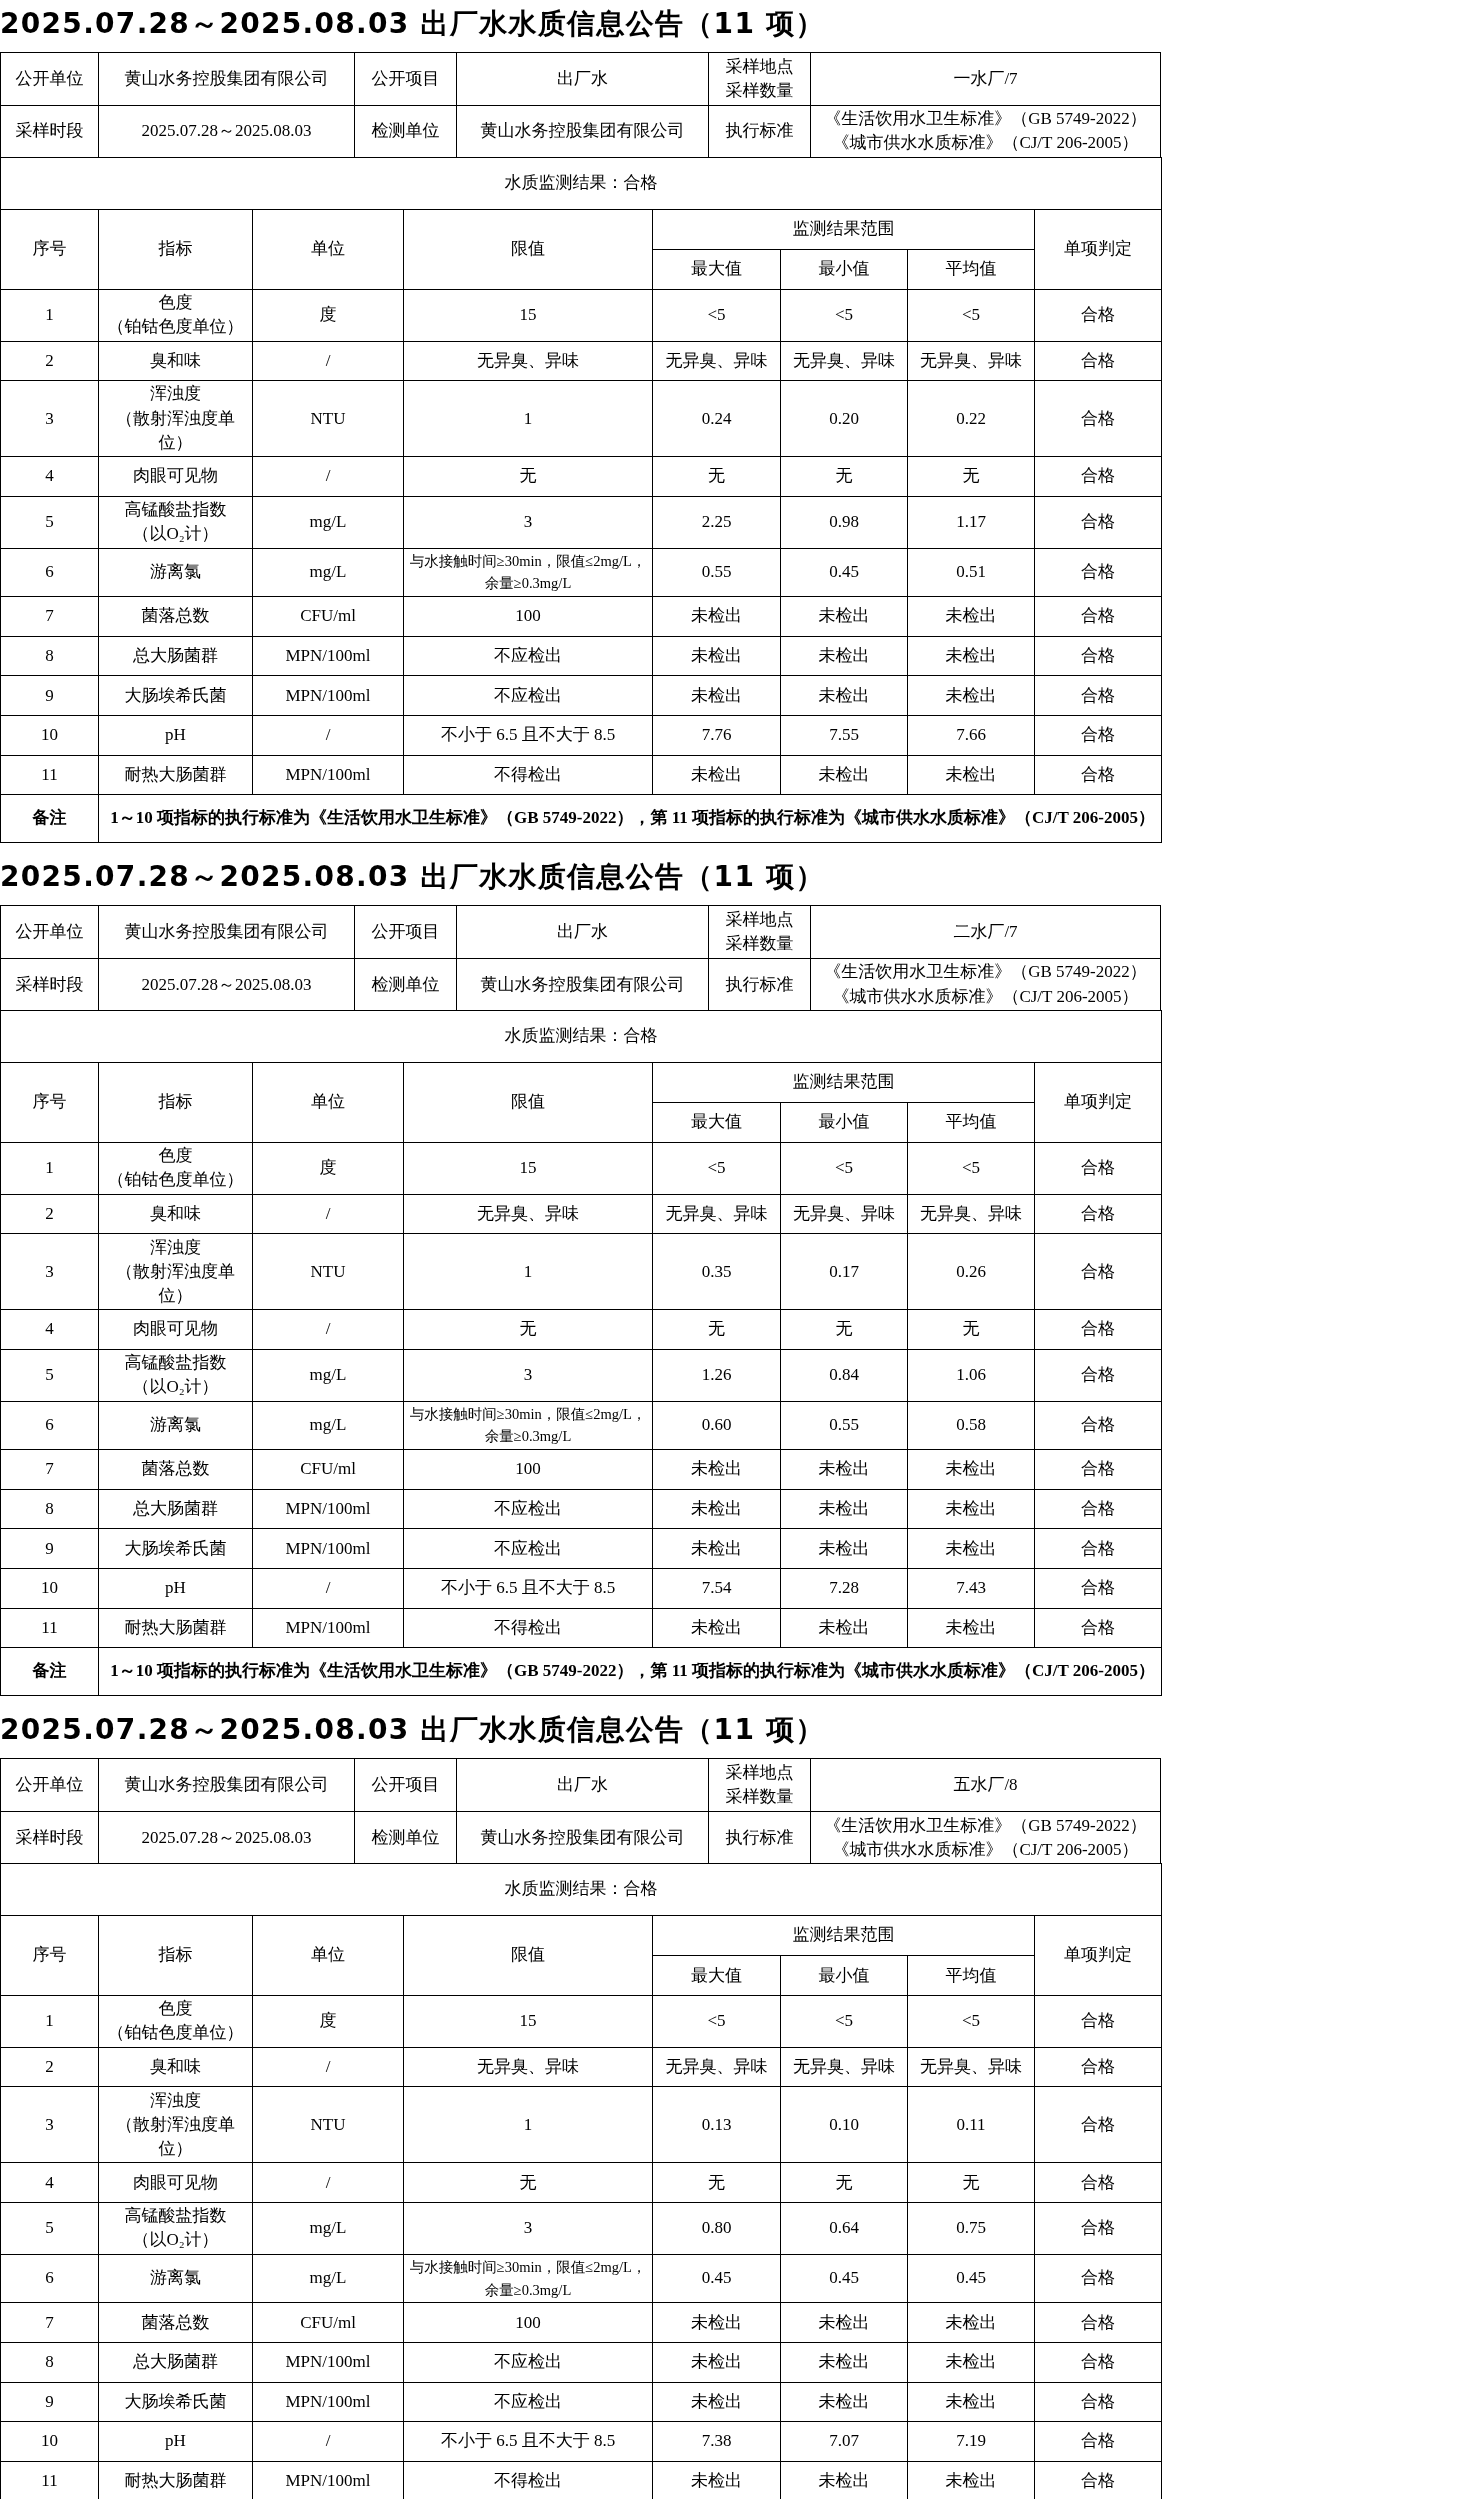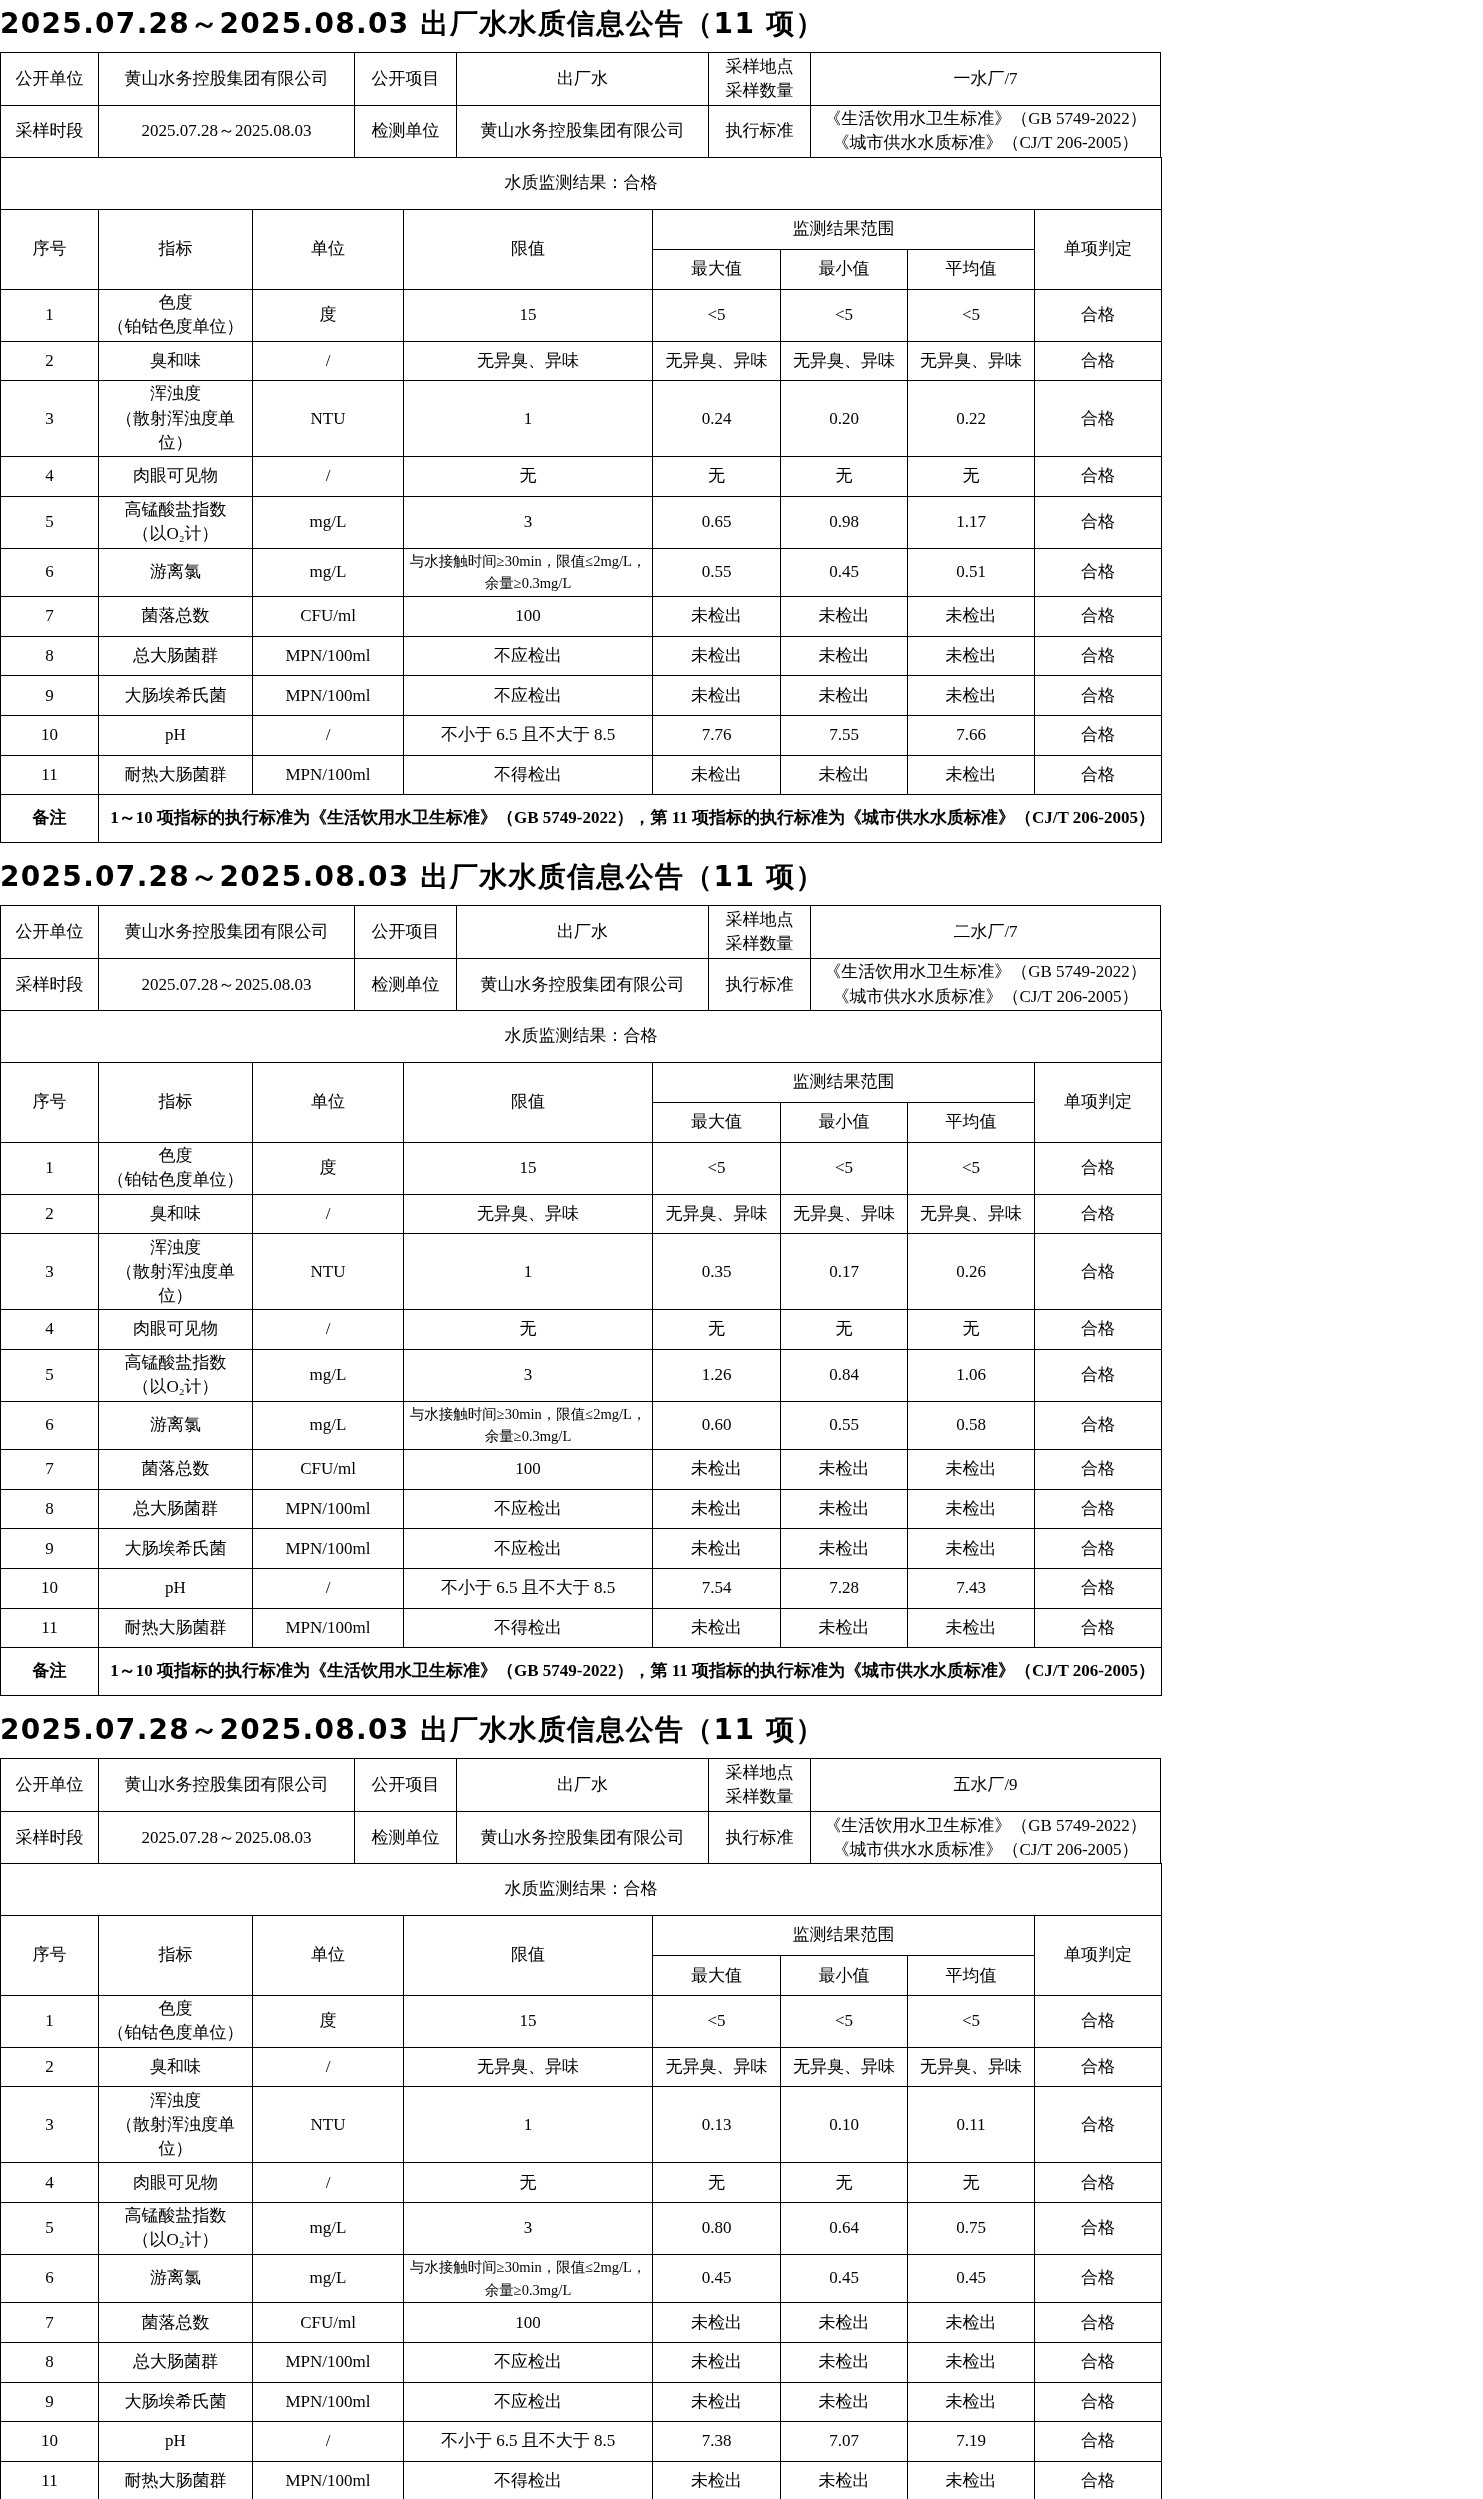--- a/index.html
+++ b/index.html
@@ -166,21 +166,21 @@
     <td>无</td>
     <td>合格</td>
   </tr>
 
   <tr class="data-row">
     <td>5</td>
     <td class="indicator-cell">高锰酸盐指数
 （以O₂计）</td>
     <td>mg/L</td>
     <td class="limit-cell">3</td>
-    <td>0.65</td>
+    <td>2.25</td>
     <td>0.98</td>
     <td>1.17</td>
     <td>合格</td>
   </tr>
 
   <tr class="data-row">
     <td>6</td>
     <td class="indicator-cell">游离氯</td>
     <td>mg/L</td>
     <td class="limit-cell small">与水接触时间≥30min，限值≤2mg/L，
@@ -466,21 +466,21 @@
           <col style="width:350px">
       </colgroup>
       <tbody>
         <tr>
           <td>公开单位</td>
           <td>黄山水务控股集团有限公司</td>
           <td>公开项目</td>
           <td>出厂水</td>
           <td>采样地点
 采样数量</td>
-          <td>五水厂/9</td>
+          <td>五水厂/8</td>
         </tr>
         <tr>
           <td>采样时段</td>
           <td>2025.07.28～2025.08.03</td>
           <td>检测单位</td>
           <td>黄山水务控股集团有限公司</td>
           <td>执行标准</td>
           <td>《生活饮用水卫生标准》（GB 5749-2022）
 《城市供水水质标准》（CJ/T 206-2005）</td>
         </tr>

